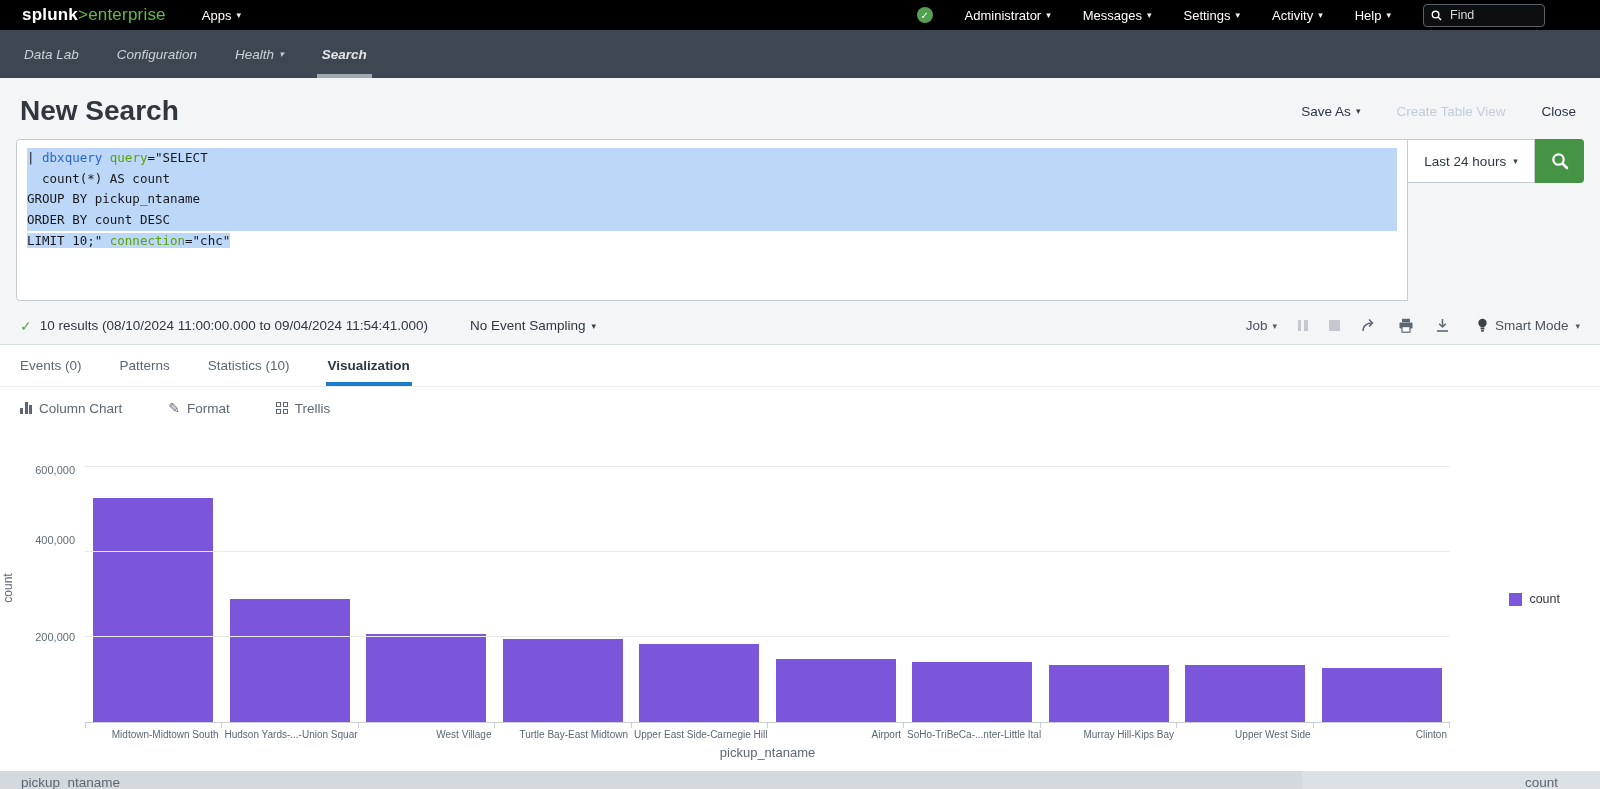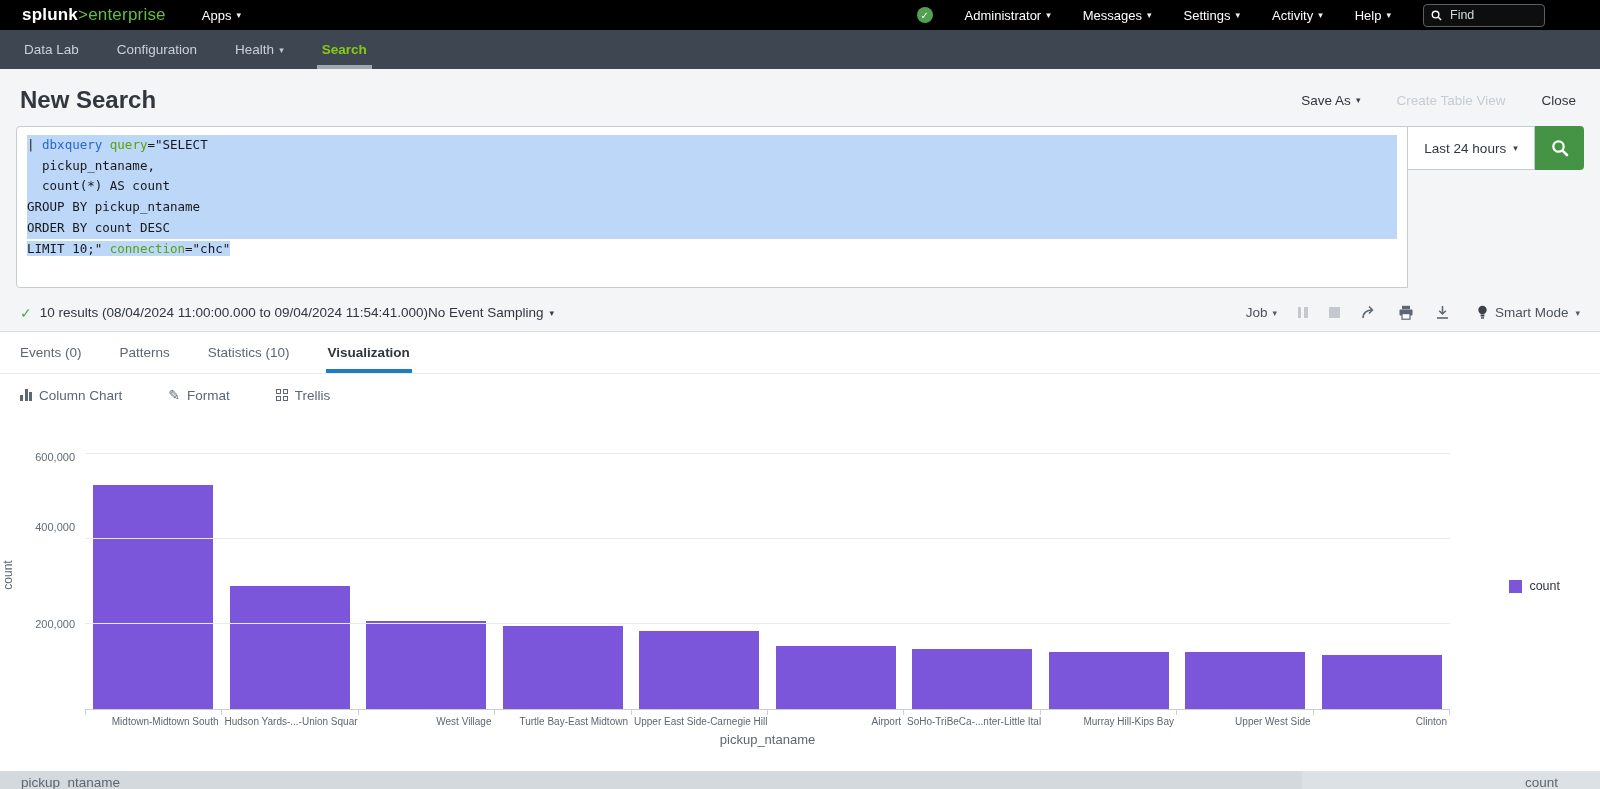--- a/index.html
+++ b/index.html
@@ -15,52 +15,52 @@
   .logo .l-g, .logo .l-e { color:#65bd3f; }
   .topbar-item { display:flex; align-items:center; gap:5px; cursor:pointer; }
   .apps { margin-left:36px; }
   .caret { font-size:9px; color:inherit; opacity:.95; }
   .topbar-right { margin-left:auto; display:flex; align-items:center; gap:32px; margin-right:55px; }
   .status-circle { width:16px; height:16px; border-radius:50%; background:#53a051; display:flex; align-items:center; justify-content:center; font-size:10px; color:#fff; }
   .find-box { display:flex; align-items:center; gap:6px; width:122px; height:23px; background:#0c0e10; border:1px solid #5a6066; border-radius:4px; padding:0 7px; }
   .find-box input { background:transparent; border:none; outline:none; color:#e6e9eb; font-size:12.5px; width:80px; font-family:"Liberation Sans",sans-serif; }
   .find-box input::placeholder { color:#d6dadd; opacity:1; }
   
-  .appbar { height:39px; background:#3e4651; display:flex; align-items:stretch; color:#cad1d8; font-size:13.5px; }
+  .appbar { height:48px; background:#3e4651; display:flex; align-items:stretch; color:#cad1d8; font-size:13.5px;font-style:italic; }
   .appbar-item { display:flex; align-items:center; gap:5px; padding:0 19px; position:relative; cursor:pointer; }
   .appbar-item:first-child { margin-left:5px; }
-  .appbar-item.active { color:#84cc16; font-weight:bold; }
+  .appbar-item.active { color:#e5e5e5; font-weight:bold; }
   .appbar-item.active::after { content:''; position:absolute; left:14px; right:14px; bottom:0; height:4px; background:#a0a9af; }
   .app-identity { margin-left:auto; margin-right:18px; display:flex; align-items:center; gap:12px; color:#fff; font-size:16px; }
   .app-icon-wrap { width:32px; height:32px; background:#4b545e; display:flex; align-items:center; justify-content:center; border-radius:2px; }
   .app-icon { width:26px; height:26px; background:#5dbf4e; border-radius:5px; display:flex; align-items:center; justify-content:center; }
   
   .upper { background:#f3f5f7; }
   .page-header { display:flex; align-items:center; padding:17px 24px 10px 20px; }
-  .page-title { font-size:24px; font-weight:bold; color:#31373e; margin:0; }
+  .page-title { font-size:28px; font-weight:bold; color:#31373e; margin:0; }
   .header-actions { margin-left:auto; display:flex; align-items:center; gap:36px; font-size:13.5px; color:#2f3640; }
   .header-actions .action { cursor:pointer; display:flex; align-items:center; gap:5px; }
   .action.disabled { color:#c4cdd6; cursor:default; }
   
   .search-row { display:flex; align-items:flex-start; padding:2px 16px 6px 16px; }
   .query-box { flex:1; background:#fff; border:1px solid #c6cbd1; border-radius:4px 0 0 4px; padding:8px 10px;
     font-family:"DejaVu Sans Mono", monospace; font-size:12.5px; line-height:20.7px; color:#17191c; min-height:162px; }
   .code-line { white-space:pre; }
   .code-line.sel { background:#bcd7f8; }
   .sel-inline { background:#bcd7f8; }
   .tok-kw { color:#2767d2;margin-top:48px; }
   .tok-attr { color:#59a30a; }
   .time-picker { width:127px; height:44px; background:#fff; border:1px solid #c6cbd1; border-left:none;
     display:flex; align-items:center; justify-content:center; gap:7px; font-size:13.5px; color:#2f3640; cursor:pointer; }
   .search-btn { width:49px; height:44px; background:#459345; border:none; border-radius:0 4px 4px 0;
     display:flex; align-items:center; justify-content:center; cursor:pointer; }
   
   .results-row { display:flex; align-items:center; height:38px; padding:0 20px; border-bottom:1px solid #d9dde1; font-size:13.5px; color:#2f3640; background:#f3f5f7; }
   .check { color:#53a051; margin-right:8px; font-size:14px; }
-  .sampling { display:flex; align-items:center; gap:6px; cursor:pointer;text-align:center; }
+  .sampling { margin-left:42px; display:flex; align-items:center; gap:6px; cursor:pointer;text-align:center; }
   .job-controls { margin-left:auto; display:flex; align-items:center; gap:21px; color:#4c535b; }
   .jc-item { display:flex; align-items:center; gap:5px; cursor:pointer; }
   .icon-pause { display:inline-flex; gap:3px; }
   .icon-pause span { width:3.5px; height:11px; background:#c3c9ce; }
   .icon-stop { width:11px; height:11px; background:#c3c9ce; }
   .smart-mode { display:flex; align-items:center; gap:7px; margin-left:6px; }
   
   .tabs { display:flex; gap:38px; padding:0 20px; background:#fff; height:42px; align-items:stretch; font-size:13.5px; color:#5c6773; border-bottom:1px solid #e9ebee; }
   .tab { display:flex; align-items:center; position:relative; cursor:pointer; }
   .tab.active { color:#2f3640; font-weight:bold; }
@@ -165,41 +165,40 @@
         <span class="caret">▾</span>
       </span>
       <span class="action disabled">Create Table View</span>
       <span class="action">Close</span>
     </div>
   </div>
 
   <div class="search-row">
     <div class="query-box" id="query-box">
         <div class="code-line sel"><span>| </span><span class="tok-kw">dbxquery</span><span> </span><span class="tok-attr">query</span><span>="SELECT</span></div>
-        <div class="code-line sel"><span>  pickup_ntaname,</span></div>
         <div class="code-line sel"><span>  count(*) AS count</span></div>
         <div class="code-line sel"><span>GROUP BY pickup_ntaname</span></div>
         <div class="code-line sel"><span>ORDER BY count DESC</span></div>
         <div class="code-line"><span class="sel-inline"><span>LIMIT 10;" </span><span class="tok-attr">connection</span><span>="chc"</span></span></div>
       </div>
     <div class="time-picker">
       <span>Last 24 hours</span>
       <span class="caret">▾</span>
     </div>
     <button class="search-btn">
       <svg width="20" height="20" viewBox="0 0 20 20">
           <circle cx="8.5" cy="8.5" r="5.2" fill="none" stroke="#fff" stroke-width="2.2"></circle>
           <line x1="12.8" y1="12.8" x2="17" y2="17" stroke="#fff" stroke-width="2.6" stroke-linecap="round"></line>
         </svg>
     </button>
   </div>
 
   <div class="results-row">
     <span class="check">✓</span>
-    <span>10 results (08/04/2024 11:00:00.000 to 09/04/2024 11:54:41.000)</span>
+    <span>10 results (08/10/2024 11:00:00.000 to 09/04/2024 11:54:41.000)</span>
     <span class="sampling">
       <span>No Event Sampling</span>
       <span class="caret">▾</span>
     </span>
     <div class="job-controls">
       <span class="jc-item">
         <span>Job</span>
         <span class="caret">▾</span>
       </span>
       <span class="icon-pause">

